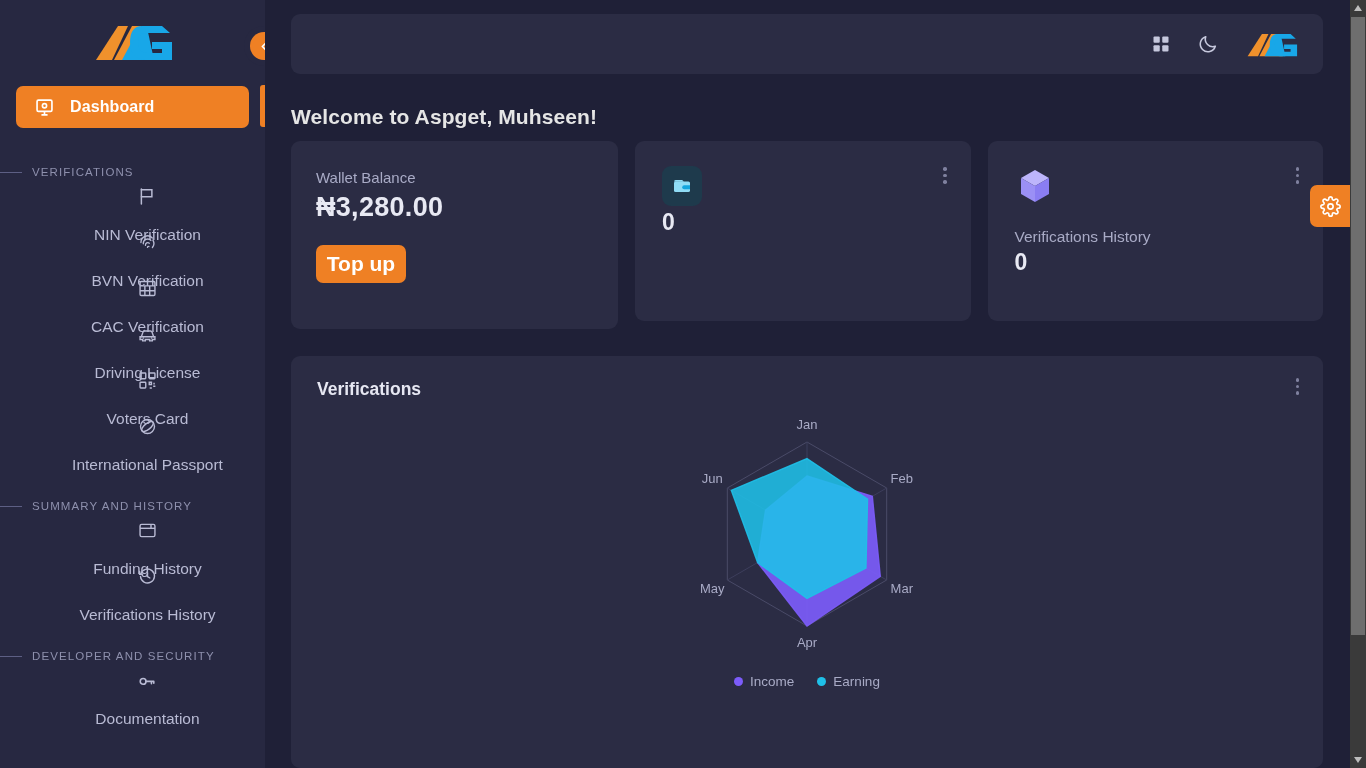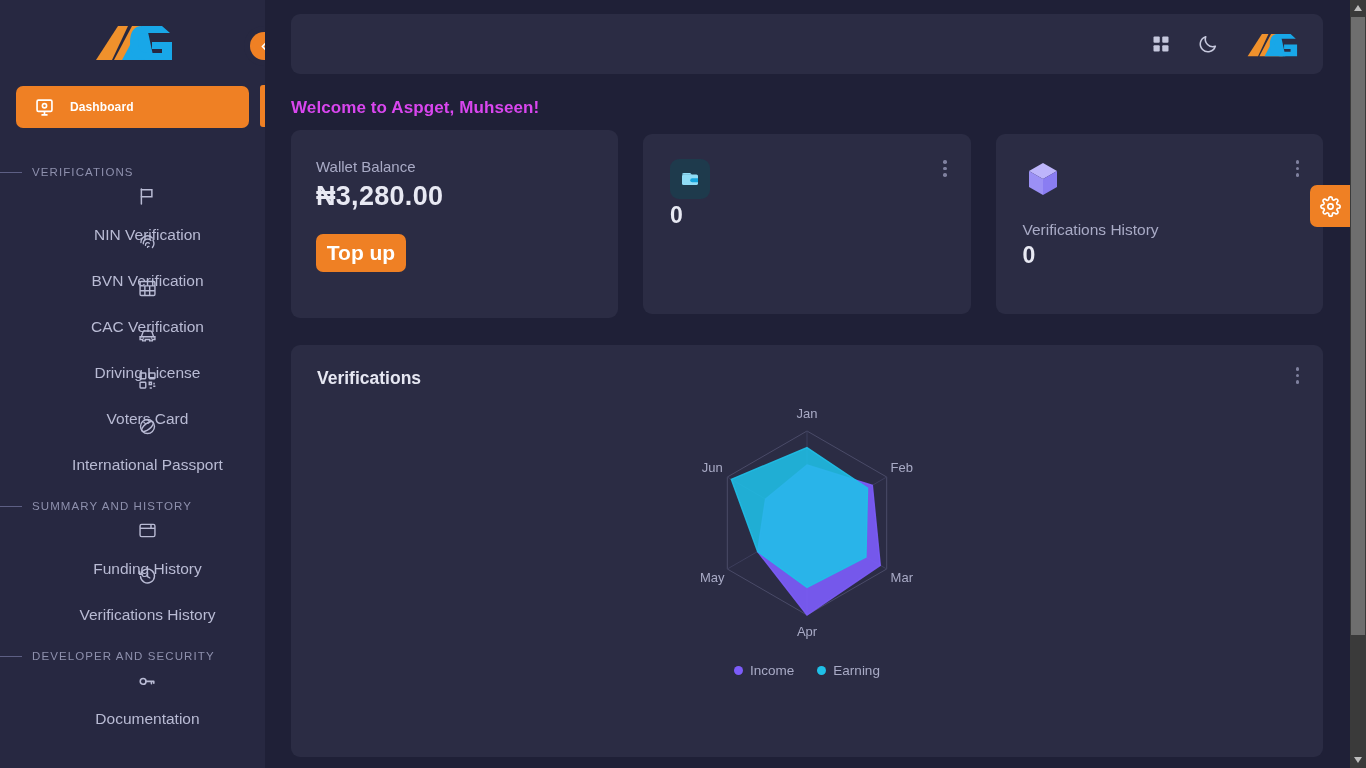--- a/index.html
+++ b/index.html
@@ -31,21 +31,21 @@
     margin: 2px 16px 0 16px;
     height: 42px;
     background: #ef8024;
     border-radius: 7px;
     display: flex; align-items: center;
     padding-left: 18px;
     gap: 15px;
     cursor: pointer;
   }
   .nav-active .nav-label {
-    color: #ffffff; font-size: 12px; font-weight: 700; letter-spacing: .1px;
+    color: #ffffff; font-size: 16px; font-weight: 700; letter-spacing: .1px;
   }
   .active-indicator {
     position: absolute;
     right: 0px; top: 85px;
     width: 5px; height: 42px;
     background: #ef8024;
     border-radius: 3px 0 0 3px;
   }
 
   .section-head {
@@ -98,28 +98,28 @@
     height: 60px;
     background: #2b2c44;
     border-radius: 9px;
     display: flex; align-items: center; justify-content: flex-end;
     padding-right: 22px;
     gap: 26px;
   }
   .topbar-icon { cursor: pointer; display: flex; align-items:center; }
 
   .welcome {
-    color: #d946ef;
-    font-size: 17px;
+    color: #e5e5e5;
+    font-size: 21px;
     font-weight: 700;
-    margin: 24px 0 12px 0;
+    margin: 31px 0 12px 0;
     letter-spacing: .1px;
   }
 
-  .cards-row { display: flex; gap: 25px; align-items: center; }
+  .cards-row { display: flex; gap: 17px; align-items: flex-start; }
   .card {
     background: #2b2c44;
     border-radius: 9px;
     position: relative;
   }
   .card-wallet {
     flex: 0 0 327px; height: 188px;
     padding: 28px 24px 0 25px;
   }
   .card-stat {

